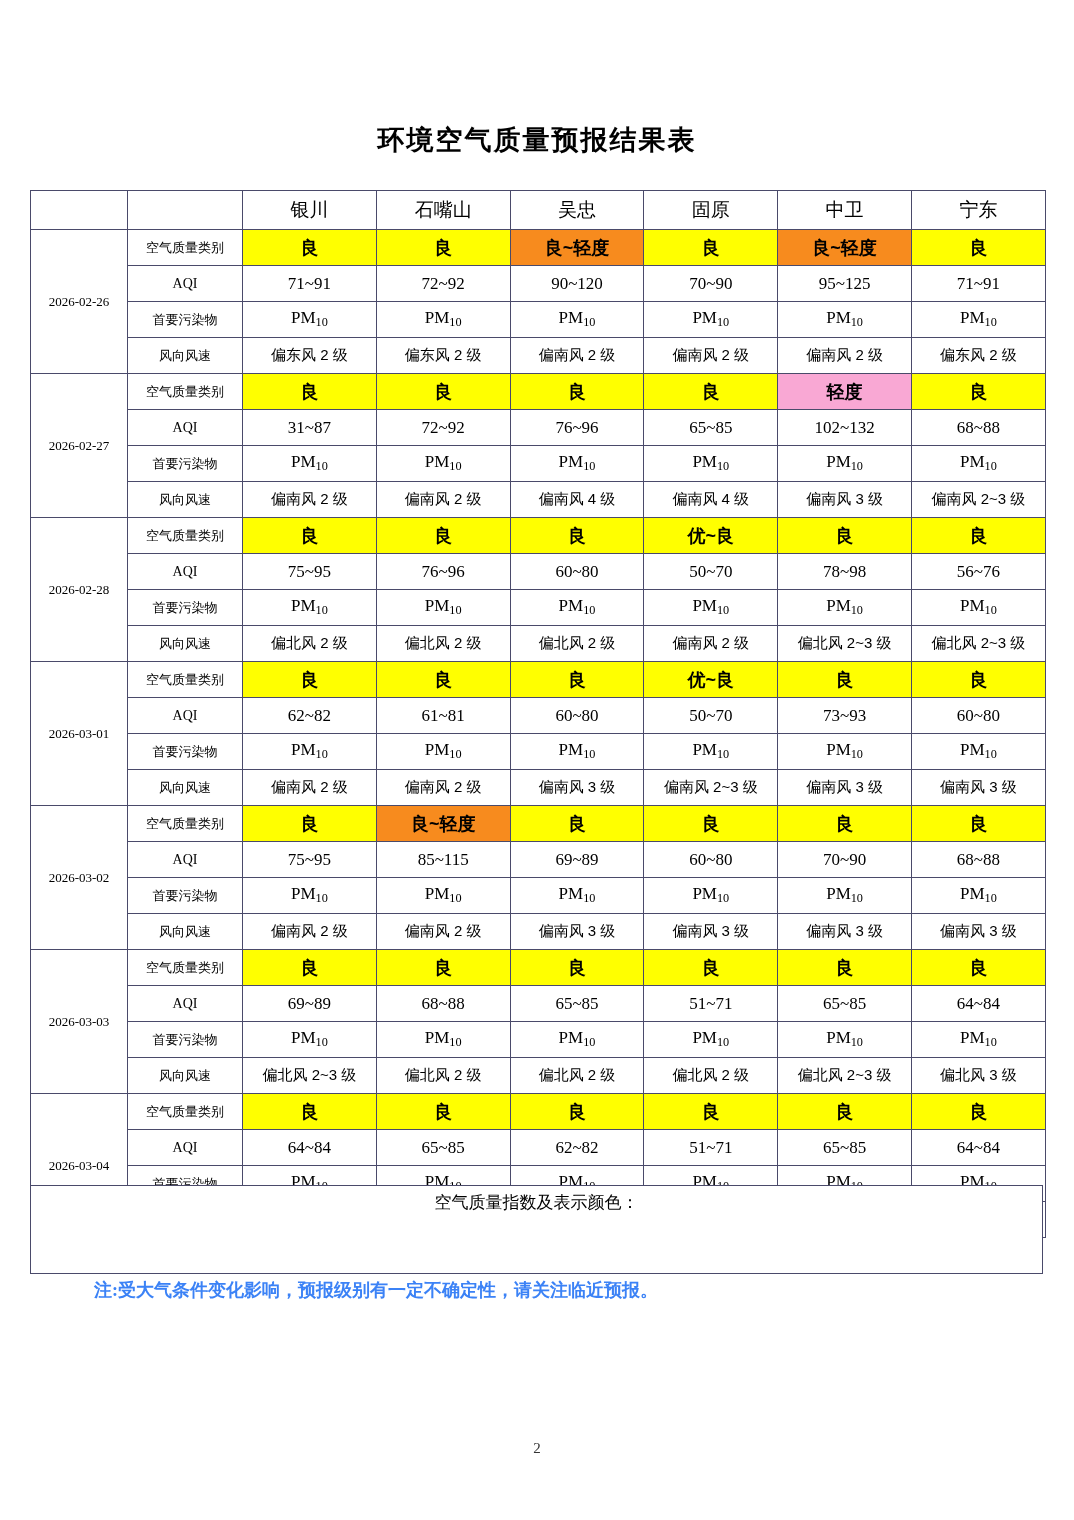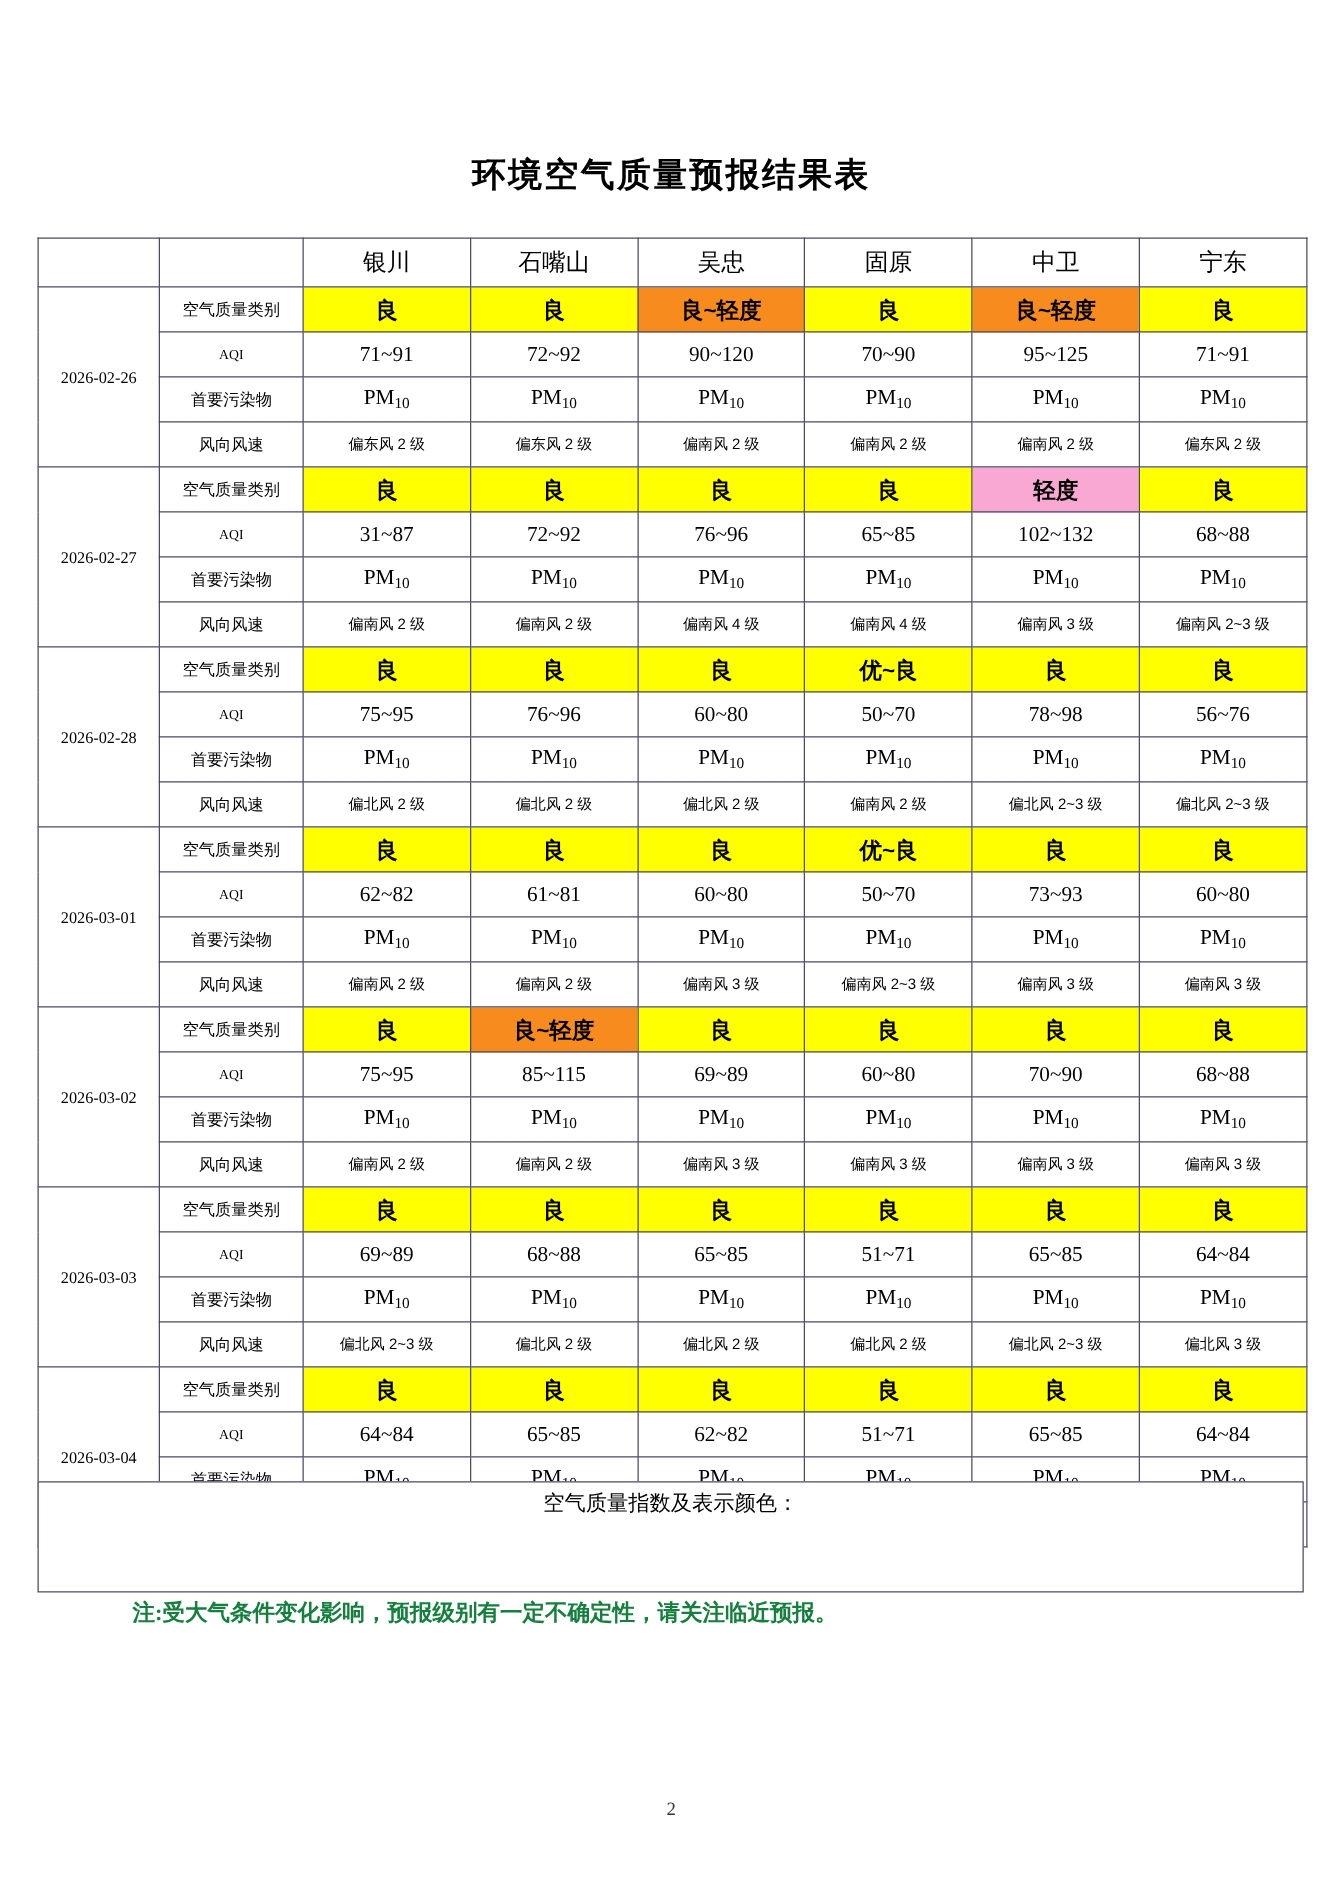--- a/index.html
+++ b/index.html
@@ -57,39 +57,39 @@
   }
   .hdr-blank{background:#fff;}
 
   td.rowlabel{
     height:35px;
     font-size:13px;
     font-family:"Liberation Sans", sans-serif;
   }
   td.rowlabel.serif{
     font-family:"Liberation Serif", serif;
-    font-size:11px;
+    font-size:14px;
   }
   td.datecell{
     font-size:13px;
     font-family:"Liberation Serif", serif;
     letter-spacing:0px;
   }
   td.val{
     height:35px;
     font-size:17px;
     font-family:"Liberation Serif", serif;
   }
   td.val.cat{
     font-size:18px;
     font-weight:bold;
     font-family:"Liberation Sans", sans-serif;
   }
   td.val.wind{
-    font-size:12px;
+    font-size:15px;
     font-family:"Liberation Sans", sans-serif;
   }
   td.val.pol{
     font-size:17px;
   }
   .sub{font-size:0.72em;vertical-align:-0.25em;text-align:center;}
 
   
   .legend-box{
     position:absolute;
@@ -128,25 +128,25 @@
     left:55px; top:22px;
     height:38px;
     width:788px;
     display:flex;
   }
   .legend-bars div{height:38px;}
 
   
   .note{
     position:absolute;
-    left:106px; top:1278px;
+    left:94px; top:1278px;
     font-family:Liberation Serif, serif;
     font-size:18px;
     font-weight:bold;
-    color:#15803d;
+    color:#3b82f6;
     white-space:nowrap;
   }
   .pagenum{
     position:absolute;
     left:0;top:1440px;width:1074px;
     text-align:center;
     font-family:"Liberation Serif", serif;
     font-size:15px;
     color:#333;
   }

